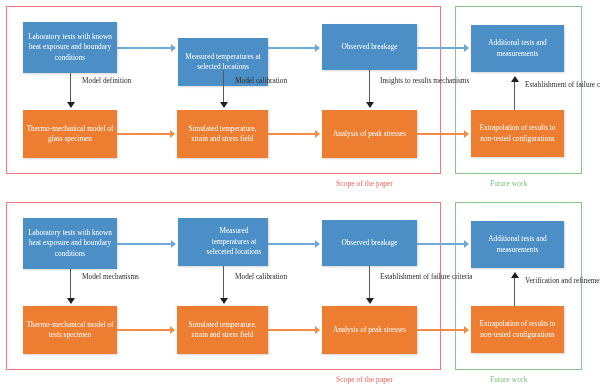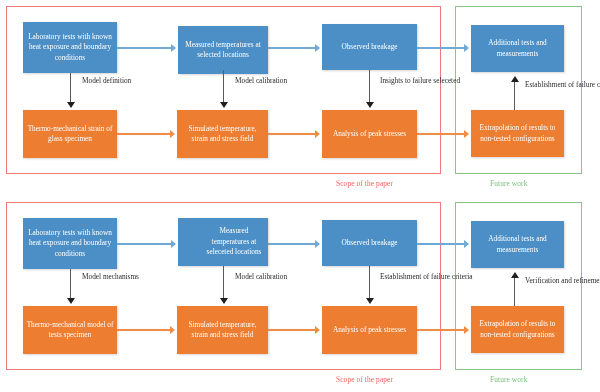--- a/index.html
+++ b/index.html
@@ -76,32 +76,32 @@
 <body>
 
 <div class="diagram" id="diagram-top">
 
   <div class="frame frame-scope" style="left:6px;top:6px;width:435px;height:168px;"></div>
   <div class="frame frame-future" style="left:455px;top:6px;width:127px;height:168px;"></div>
 
   <div class="node node-blue" style="left:23px;top:22px;width:94px;height:51px;">
     <span>Laboratory tests with known heat exposure and boundary conditions</span>
   </div>
-  <div class="node node-blue" style="left:178px;top:26px;width:90px;height:48px;">
+  <div class="node node-blue" style="left:178px;top:38px;width:90px;height:48px;">
     <span>Measured temperatures at selected locations</span>
   </div>
   <div class="node node-blue" style="left:322px;top:24px;width:95px;height:46px;">
     <span>Observed breakage</span>
   </div>
   <div class="node node-blue" style="left:471px;top:25px;width:93px;height:47px;">
     <span>Additional tests and measurements</span>
   </div>
 
   <div class="node node-orange" style="left:23px;top:110px;width:94px;height:48px;">
-    <span>Thermo-mechanical strain of glass specimen</span>
+    <span>Thermo-mechanical model of glass specimen</span>
   </div>
   <div class="node node-orange" style="left:177px;top:110px;width:91px;height:48px;">
     <span>Simulated temperature, strain and stress field</span>
   </div>
   <div class="node node-orange" style="left:322px;top:110px;width:95px;height:48px;">
     <span>Analysis of peak stresses</span>
   </div>
   <div class="node node-orange" style="left:471px;top:110px;width:93px;height:47px;">
     <span>Extrapolation of results to non-tested configurations</span>
   </div>
@@ -132,21 +132,21 @@
 
   <div class="vconn" style="left:223px;top:70px;width:1.4px;height:34px;"></div>
   <div class="varrow-down" style="left:219.7px;top:102px;"></div>
   <div class="edge-label" style="left:235px;top:76px;">
     <span>Model calibration</span>
   </div>
 
   <div class="vconn" style="left:369px;top:70px;width:1.4px;height:34px;"></div>
   <div class="varrow-down" style="left:365.7px;top:102px;"></div>
   <div class="edge-label" style="left:380px;top:76px;">
-    <span>Insights to failure seleceted</span>
+    <span>Insights to results mechanisms</span>
   </div>
 
   <div class="vconn" style="left:514px;top:82px;width:1.4px;height:28px;"></div>
   <div class="varrow-up" style="left:510.7px;top:76px;"></div>
   <div class="edge-label" style="left:525px;top:80px;">
     <span>Establishment of failure criteria</span>
   </div>
 
   <div class="frame-caption caption-scope" style="left:336px;top:179px;">
     <span>Scope of the paper</span>

